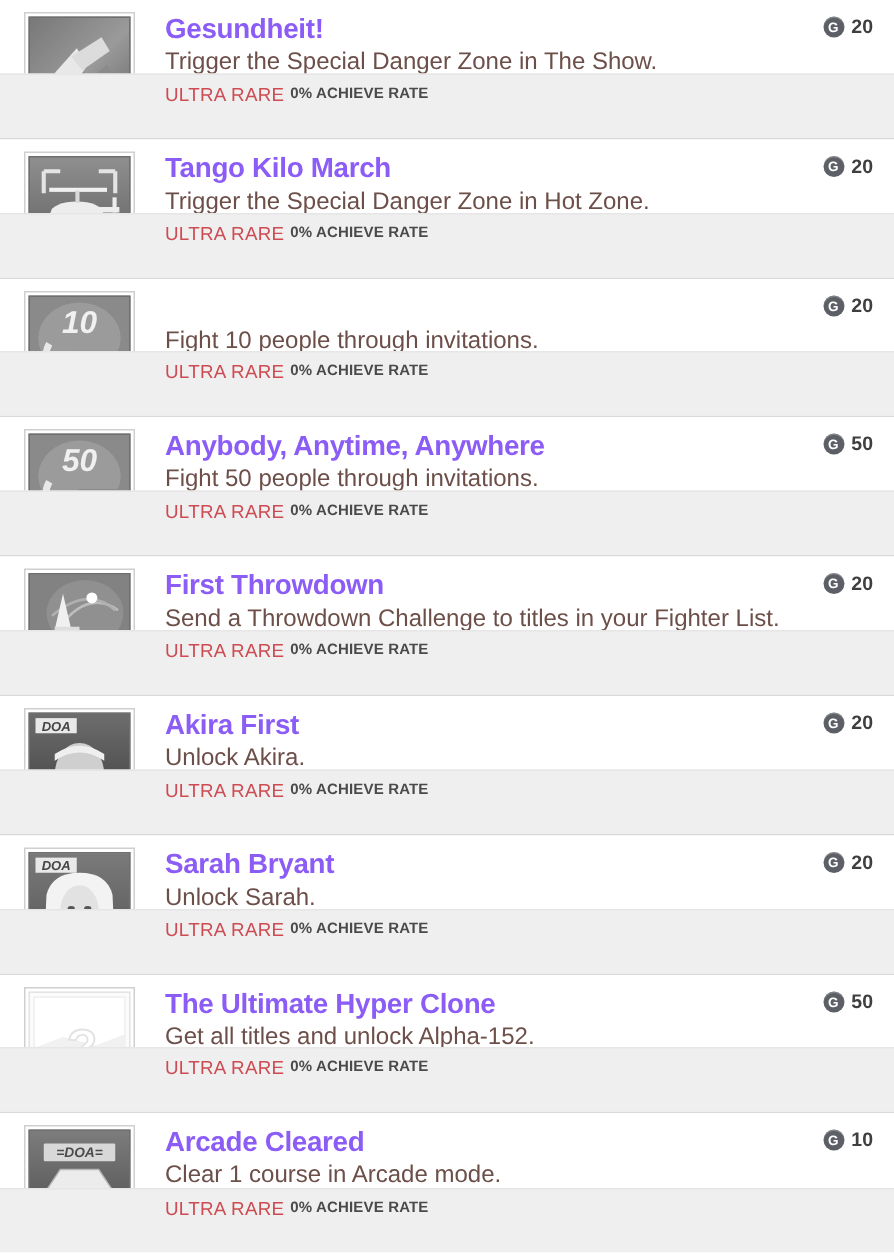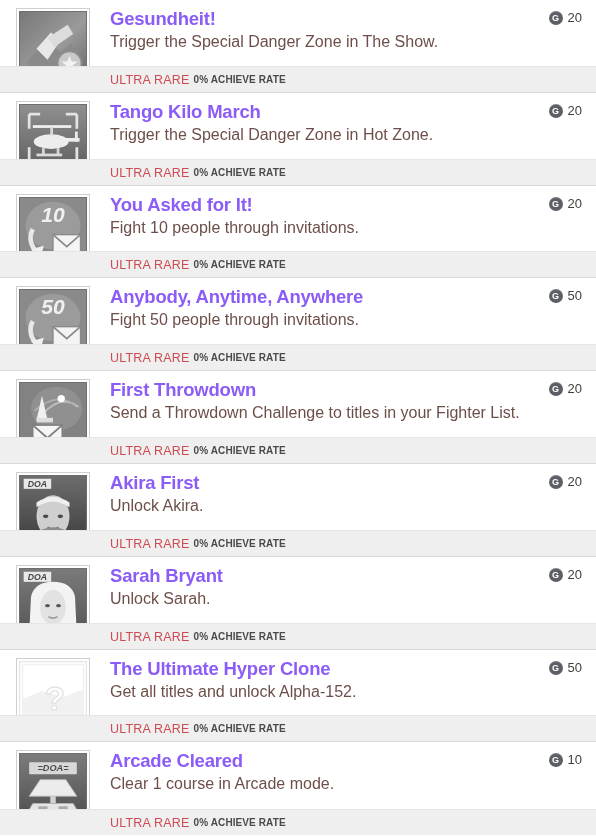--- a/index.html
+++ b/index.html
@@ -113,31 +113,31 @@
     font-size: 9px;
     font-weight: bold;
     line-height: 14px;
     text-align: center;
     display: block;
     box-shadow: inset 0 1px 0 rgba(255,255,255,0.22);
   }
   .score-value {
     font-size: 13px;
     color: #3f3f3f;
-    font-weight: normal;
+    font-weight: bold;
     line-height: 14px;
   }
 
   
   .rarity-band {
     position: absolute;
     left: 0;
     right: 0;
     bottom: 0;
-    height: 26px;
+    height: 43px;
     background: #efefef;
     border-top: 1px solid #e6e6e6;
     box-sizing: border-box;
   }
   .rarity-inner {
     position: absolute;
     left: 110px;
     top: 0;
     height: 26px;
     display: flex;
@@ -244,21 +244,20 @@
       <ellipse cx="36" cy="30" rx="30" ry="26" fill="#9b9b9b"></ellipse>
       <text x="36" y="26" font-family="Liberation Sans, sans-serif" font-size="23" font-weight="bold" fill="#f0f0f0" text-anchor="middle" font-style="italic">10</text>
       <path d="M14 34 a20 20 0 0 0 6 26" stroke="#e8e8e8" stroke-width="5" fill="none"></path>
       <polygon points="12,56 26,52 22,66" fill="#f0f0f0"></polygon>
       <rect x="36" y="40" width="30" height="22" fill="#f4f4f4" stroke="#8a8a8a" stroke-width="1.5"></rect>
       <polyline points="36,40 51,53 66,40" fill="none" stroke="#8a8a8a" stroke-width="2"></polyline>
           </svg>
         </div>
     </div>
     <div class="ach-body">
-      <div class="ach-title">You Asked for It!</div>
       <div class="ach-desc">Fight 10 people through invitations.</div>
     </div>
     <div class="score-box">
       <span class="g-badge">G</span>
       <span class="score-value">20</span>
     </div>
     <div class="rarity-band">
       <div class="rarity-inner">
         <span class="rarity-label">ULTRA RARE</span>
         <span class="rarity-rate">0% ACHIEVE RATE</span>

